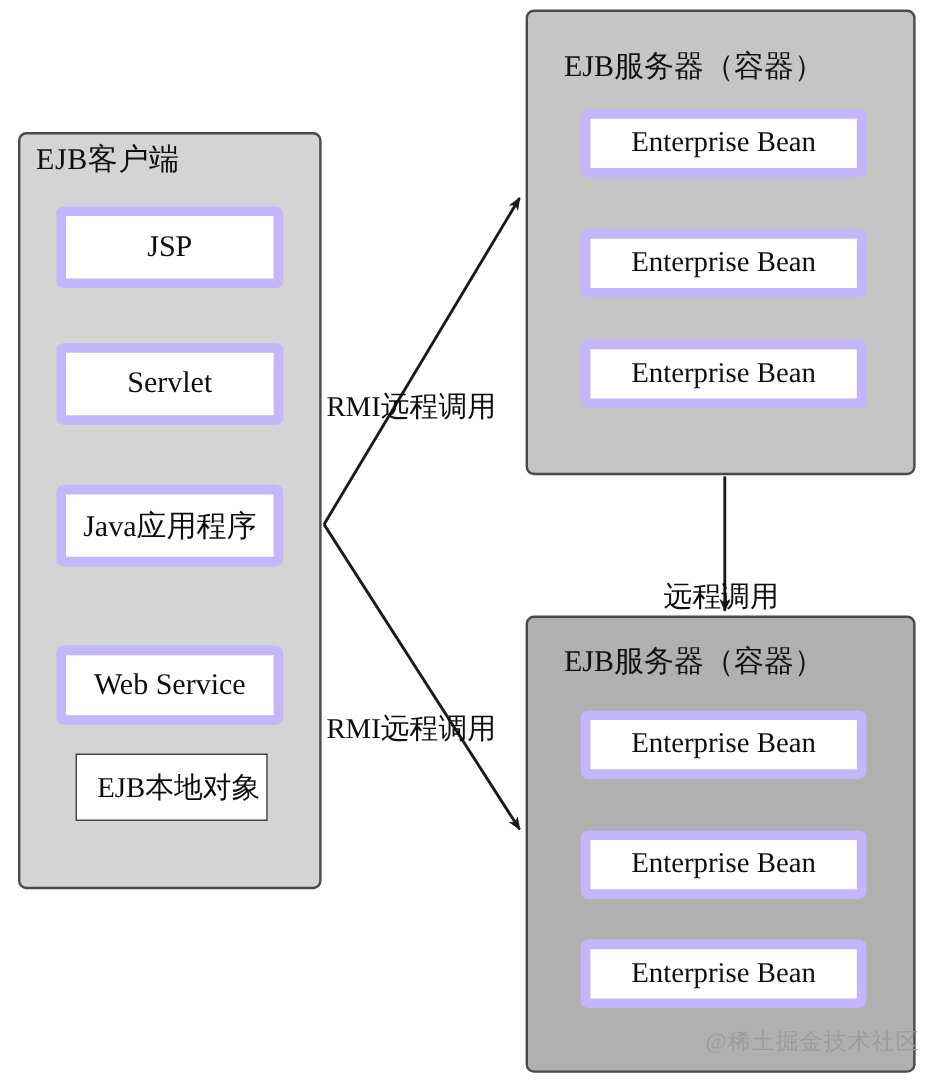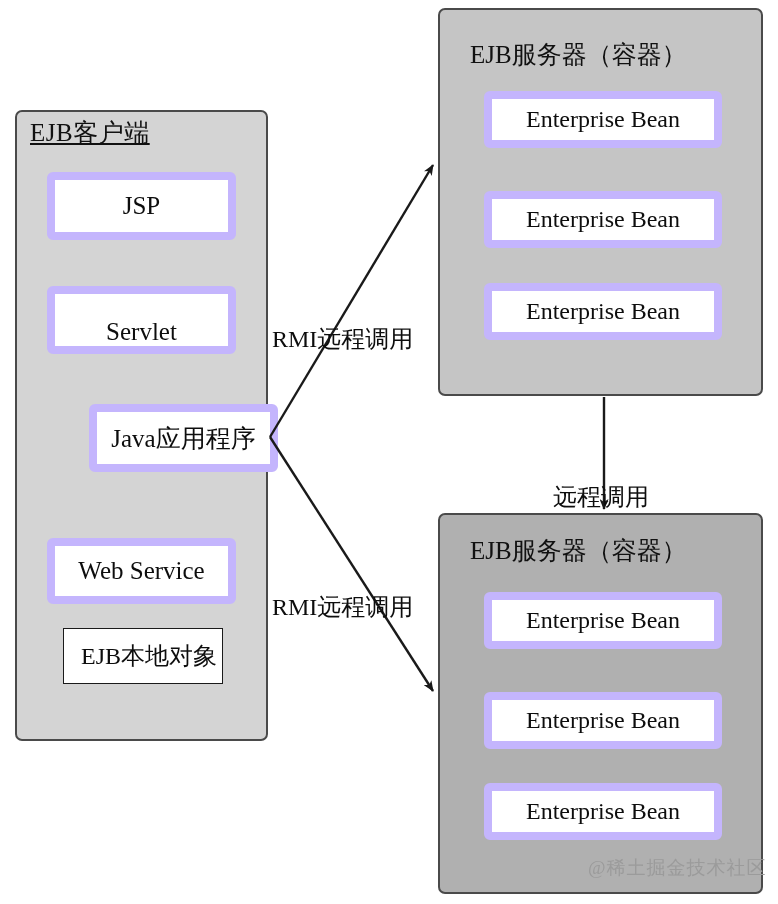--- a/index.html
+++ b/index.html
@@ -56,21 +56,20 @@
     top: 110px;
     width: 253px;
     height: 631px;
     background: #d4d4d4;
   }
   #client-title {
     left: 30px;
     top: 116px;
     font-size: 25px;
     letter-spacing: 0.5px;
-    text-decoration: underline;
   }
 
   
   #server-top {
     left: 438px;
     top: 8px;
     width: 325px;
     height: 388px;
     background: #c5c5c5;
   }
@@ -135,25 +134,25 @@
 
 <div id="canvas">
 
   <div class="panel" id="client-panel"></div>
   <div class="panel-title" id="client-title">EJB客户端</div>
 
   <div class="item-box" style="left:47px; top:172px; width:189px; height:68px; font-size:25px;">
     <span>JSP</span>
   </div>
 
-  <div class="item-box" style="left:47px; top:286px; width:189px; height:68px; font-size:25px;align-items:flex-end;">
+  <div class="item-box" style="left:47px; top:286px; width:189px; height:68px; font-size:25px;">
     <span>Servlet</span>
   </div>
 
-  <div class="item-box" style="left:47px; top:404px; width:189px; height:68px; font-size:25px;margin-left:42px;">
+  <div class="item-box" style="left:47px; top:404px; width:189px; height:68px; font-size:25px;">
     <span>Java应用程序</span>
   </div>
 
   <div class="item-box" style="left:47px; top:514px; width:189px; height:66px; font-size:25px;margin-top:24px;">
     <span>Web Service</span>
   </div>
 
   <div class="item-box thin" style="left:63px; top:628px; width:160px; height:56px; font-size:24px;padding-left:12px;">
     <span>EJB本地对象</span>
   </div>

